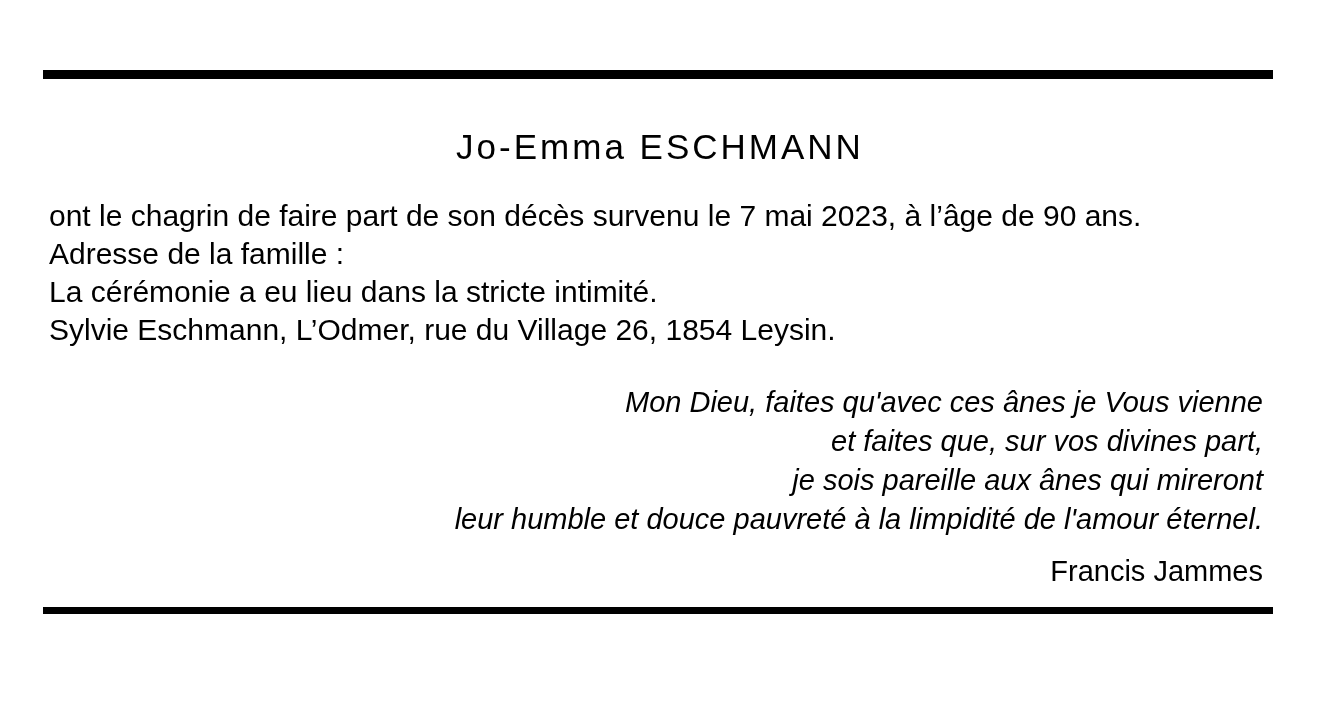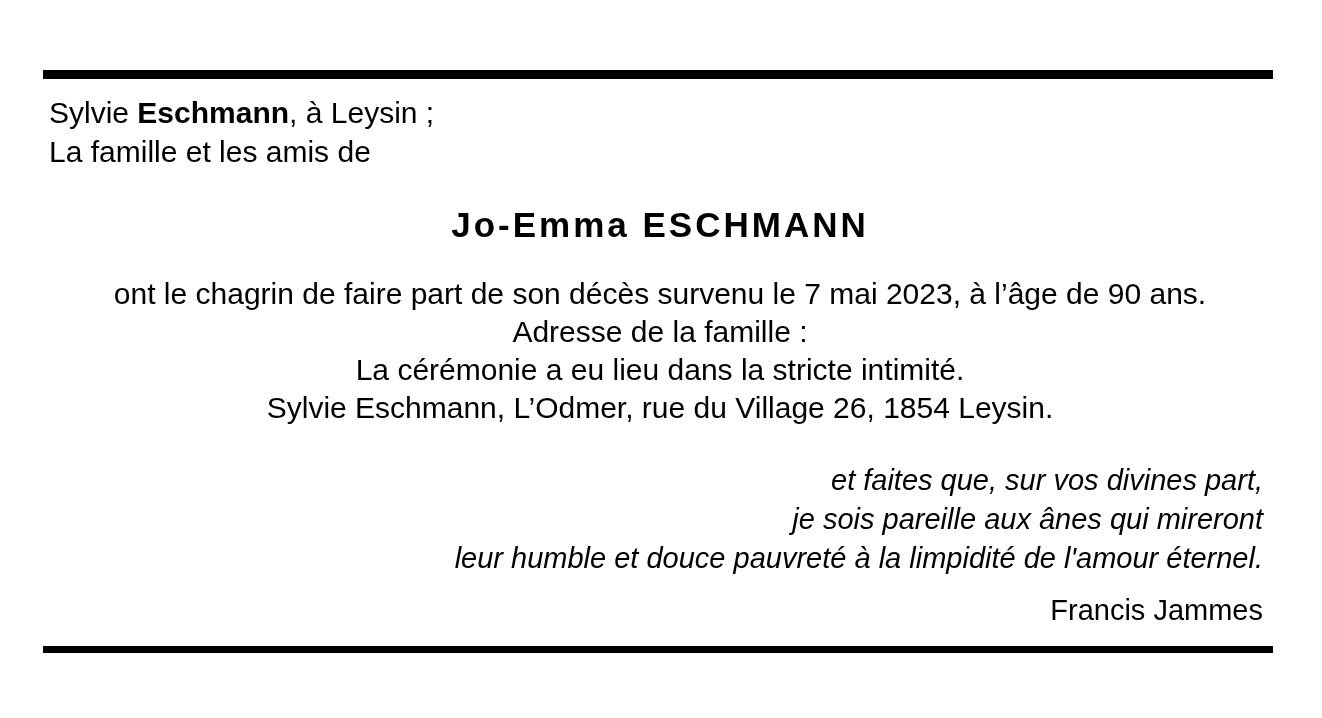--- a/index.html
+++ b/index.html
@@ -35,28 +35,27 @@
     font-size: 30px;
     line-height: 39px;
     white-space: pre;
   }
   .line strong {
     font-weight: bold;
   }
   .deceased-name {
     text-align: center;
     font-size: 35px;
-    font-weight: bold;
+    font-weight: normal;
     letter-spacing: 3px;
     margin: 34px 0 30px 0;
     white-space: pre;
   }
   .details .line {
     line-height: 38px;
-    text-align: center;
   }
   .poem {
     margin-top: 34px;
     text-align: right;
     padding-right: 8px;
   }
   .poem .line {
     font-style: italic;
     font-size: 29px;
     line-height: 39px;
@@ -73,35 +72,32 @@
 </style>
 </head>
 <body>
 
 <div class="notice">
 
   <div class="rule top"></div>
 
   <div class="body-area">
 
-    <div class="announcers">
-      <div class="line"><span>Sylvie </span><strong>Eschmann</strong><span>, à Leysin ;</span></div>
-      <div class="line"><span>La famille et les amis de</span></div>
-    </div>
 
     <div class="deceased-name">Jo-Emma ESCHMANN</div>
 
     <div class="details">
       <div class="line">ont le chagrin de faire part de son décès survenu le 7 mai 2023, à l’âge de 90 ans.</div>
       <div class="line">Adresse de la famille :</div>
       <div class="line">La cérémonie a eu lieu dans la stricte intimité.</div>
       <div class="line">Sylvie Eschmann, L’Odmer, rue du Village 26, 1854 Leysin.</div>
     </div>
 
     <div class="poem">
+      <div class="line">Mon Dieu, faites qu'avec ces ânes je Vous vienne</div>
       <div class="line">et faites que, sur vos divines part,</div>
       <div class="line">je sois pareille aux ânes qui mireront</div>
       <div class="line">leur humble et douce pauvreté à la limpidité de l'amour éternel.</div>
       <div class="author">Francis Jammes</div>
     </div>
 
     <div class="spacer-bottom"></div>
 
   </div>
 

